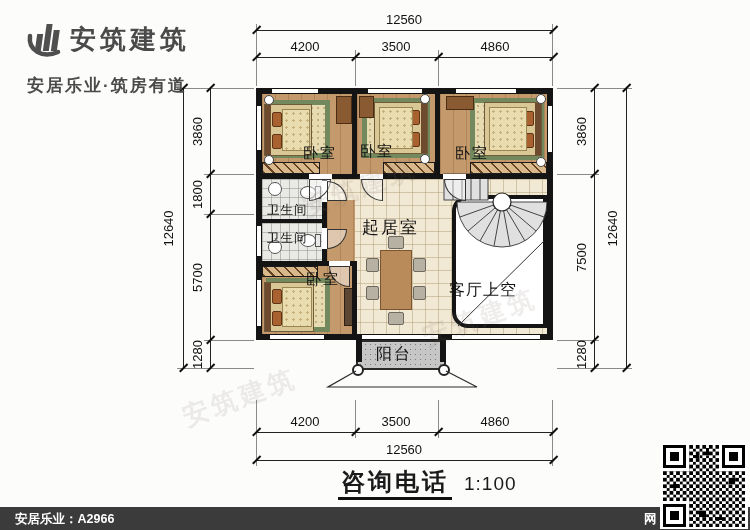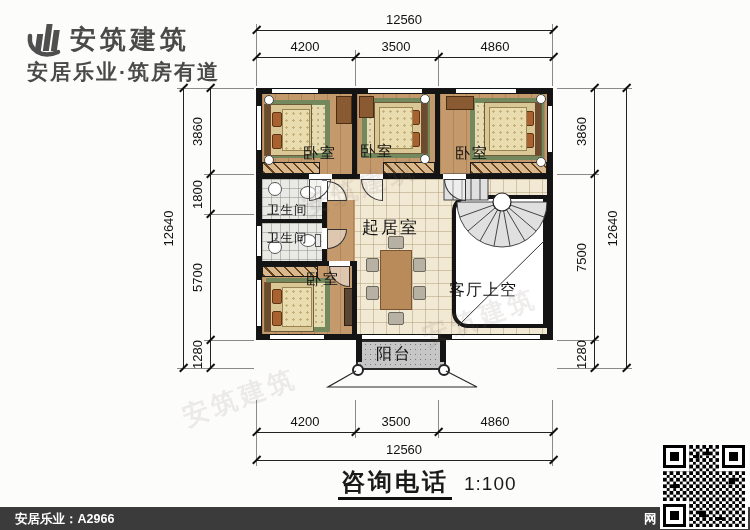--- a/index.html
+++ b/index.html
@@ -40,21 +40,21 @@
   
   .roomlbl{position:absolute;font-weight:normal;color:#111;z-index:20;white-space:nowrap;letter-spacing:2px;}
   
   .dln{position:absolute;background:#222;z-index:5;}
   .ext{position:absolute;background:#8a8a8a;z-index:4;}
   .tick{position:absolute;width:11px;height:1.5px;background:#111;transform:rotate(-45deg);z-index:6;}
   .dnum{position:absolute;font-size:13px;color:#111;z-index:6;width:48px;text-align:center;white-space:nowrap;}
   .dnum.v{transform:rotate(-90deg);}
   
   .logoname{position:absolute;left:70px;top:22px;font-size:26px;font-weight:bold;color:#4a4a4a;letter-spacing:4px;z-index:30;}
-  .logotag{position:absolute;left:27px;top:58px;font-size:21px;font-weight:bold;color:#4a4a4a;letter-spacing:2px;z-index:30;}
+  .logotag{position:absolute;left:27px;top:74px;font-size:17px;font-weight:bold;color:#4a4a4a;letter-spacing:2px;z-index:30;}
   #titleblock{position:absolute;left:338px;top:466px;z-index:30;}
   #titleblock .t{font-size:24px;font-weight:bold;letter-spacing:3px;border-bottom:3px solid #111;padding:0 3px 2px;}
   #titleblock .s{font-size:19px;margin-left:12px;letter-spacing:1px;}
   #footerbar{position:absolute;left:0;top:507px;width:750px;height:23px;background:#3b3b3b;z-index:30;}
   #footerbar span{position:absolute;top:4px;color:#fff;font-size:12.5px;font-weight:bold;white-space:nowrap;}
   #qr{position:absolute;left:660px;top:443px;width:88px;height:86px;background:#fff;z-index:31;padding:2px;box-sizing:border-box;}
   .wm{position:absolute;color:rgba(120,110,95,.12);font-size:26px;font-weight:bold;transform:rotate(-20deg);z-index:12;letter-spacing:4px;white-space:nowrap;}
 </style>
 </head>
 <body>

